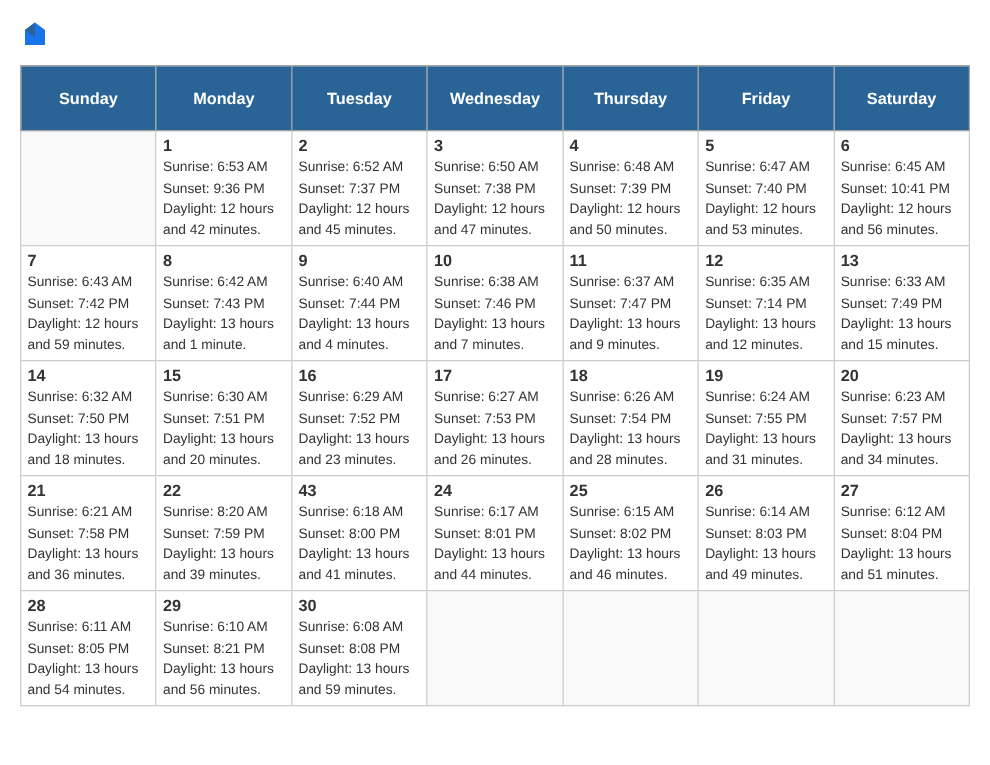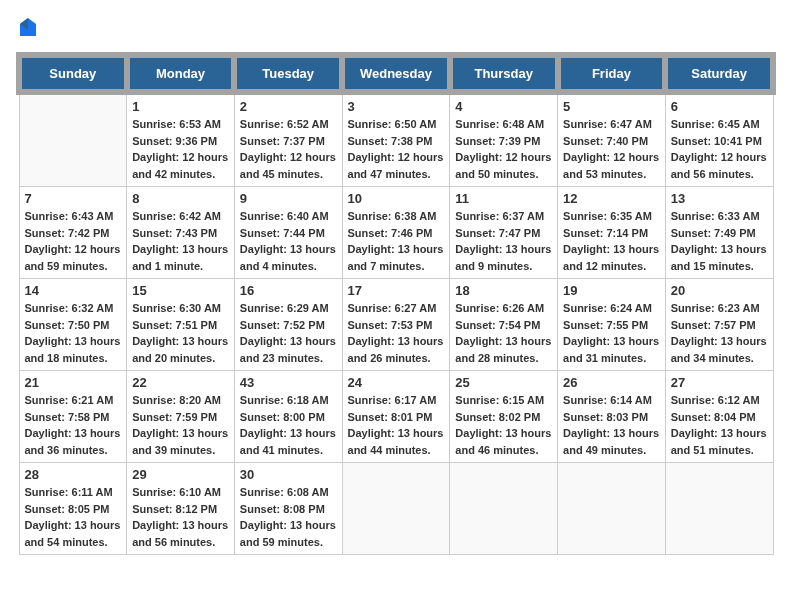--- a/index.html
+++ b/index.html
@@ -51,22 +51,22 @@
       width: 100%;
       border-collapse: collapse;
       border: 1px solid #ccc;
     }
     .calendar th {
       background: #2a6496;
       color: #fff;
       font-size: 13px;
       font-weight: bold;
       text-align: center;
-      padding: 8px 4px;
-      border: 6px solid #a3a3a3;
+      padding: 18px 4px;
+      border: 1px solid #a3a3a3;
     }
     .calendar td {
       vertical-align: top;
       border: 1px solid #ccc;
       padding: 4px 5px;
       width: 108px;
       min-height: 80px;
       font-size: 11px;
       background: #fff;
     }
@@ -77,21 +77,20 @@
       font-size: 13px;
       font-weight: bold;
       color: #333;
       display: block;
       margin-bottom: 2px;
     }
     .day-info {
       color: #333;
       line-height: 1.5;
       font-size: 11px;
-      font-weight: bold;
     }
     .day-info span {
       display: block;
     }
   </style>
 </head>
 <body>
 
 <div class="header">
   <div class="logo">
@@ -353,21 +352,21 @@
         <div class="day-info">
           <span>Sunrise: 6:11 AM</span>
           <span>Sunset: 8:05 PM</span>
           <span>Daylight: 13 hours and 54 minutes.</span>
         </div>
       </td>
         <td>
         <span class="day-number">29</span>
         <div class="day-info">
           <span>Sunrise: 6:10 AM</span>
-          <span>Sunset: 8:12 PM</span>
+          <span>Sunset: 8:21 PM</span>
           <span>Daylight: 13 hours and 56 minutes.</span>
         </div>
       </td>
         <td>
         <span class="day-number">30</span>
         <div class="day-info">
           <span>Sunrise: 6:08 AM</span>
           <span>Sunset: 8:08 PM</span>
           <span>Daylight: 13 hours and 59 minutes.</span>
         </div>

